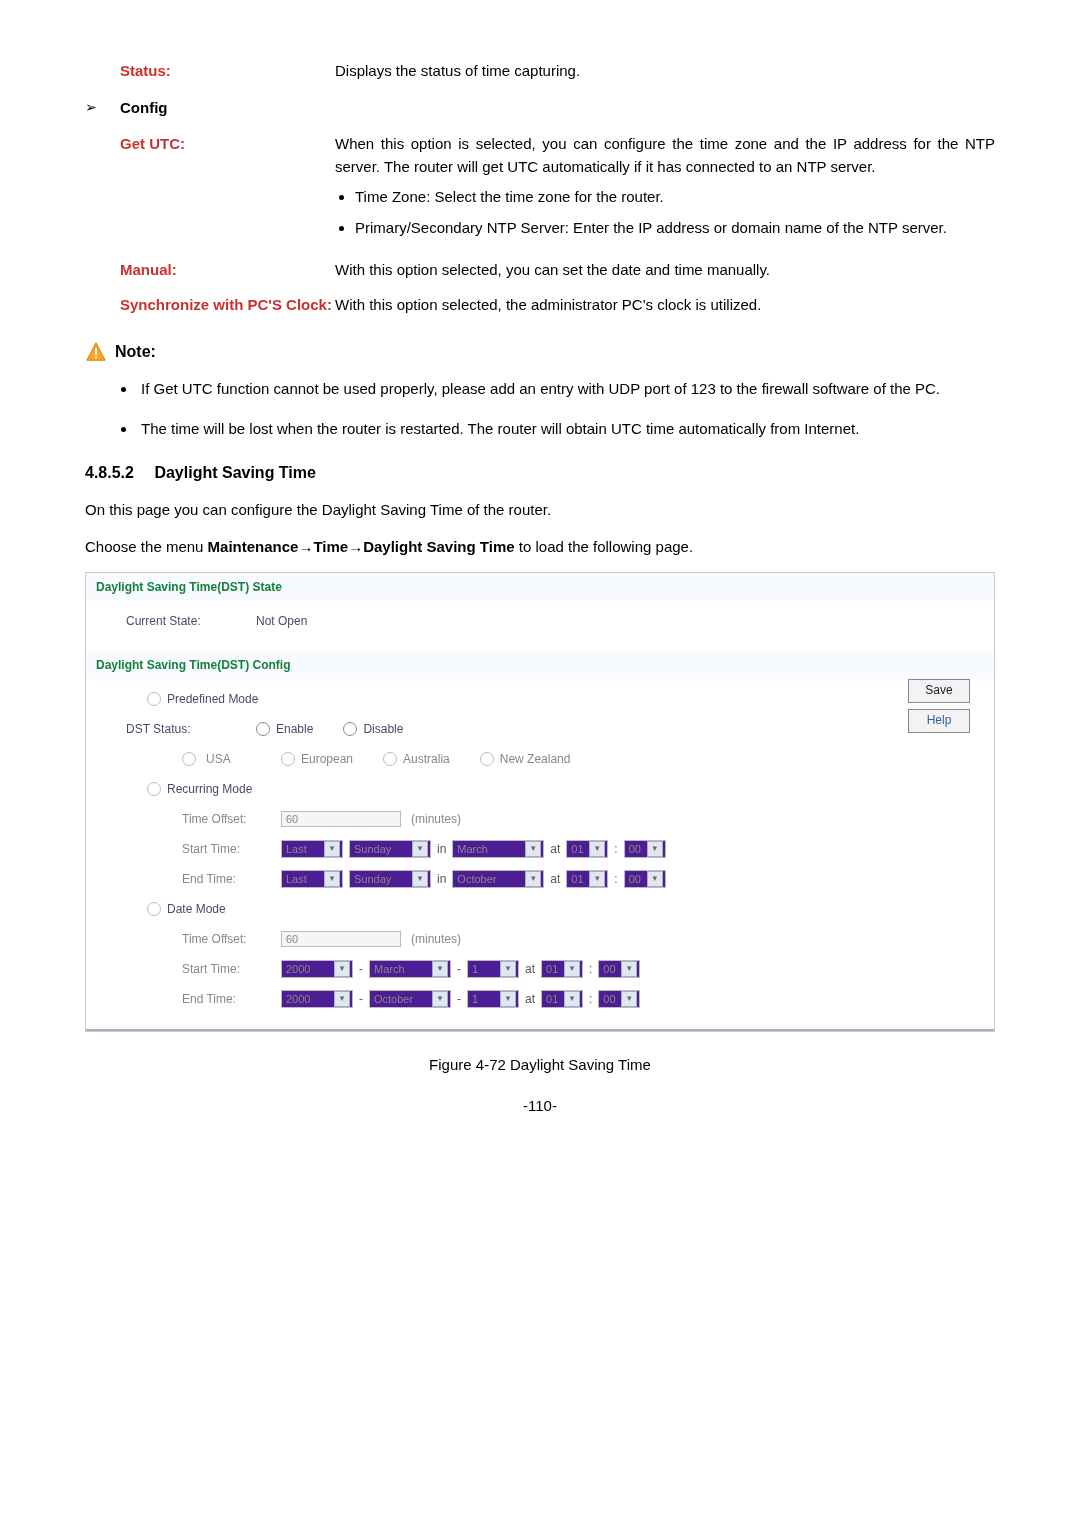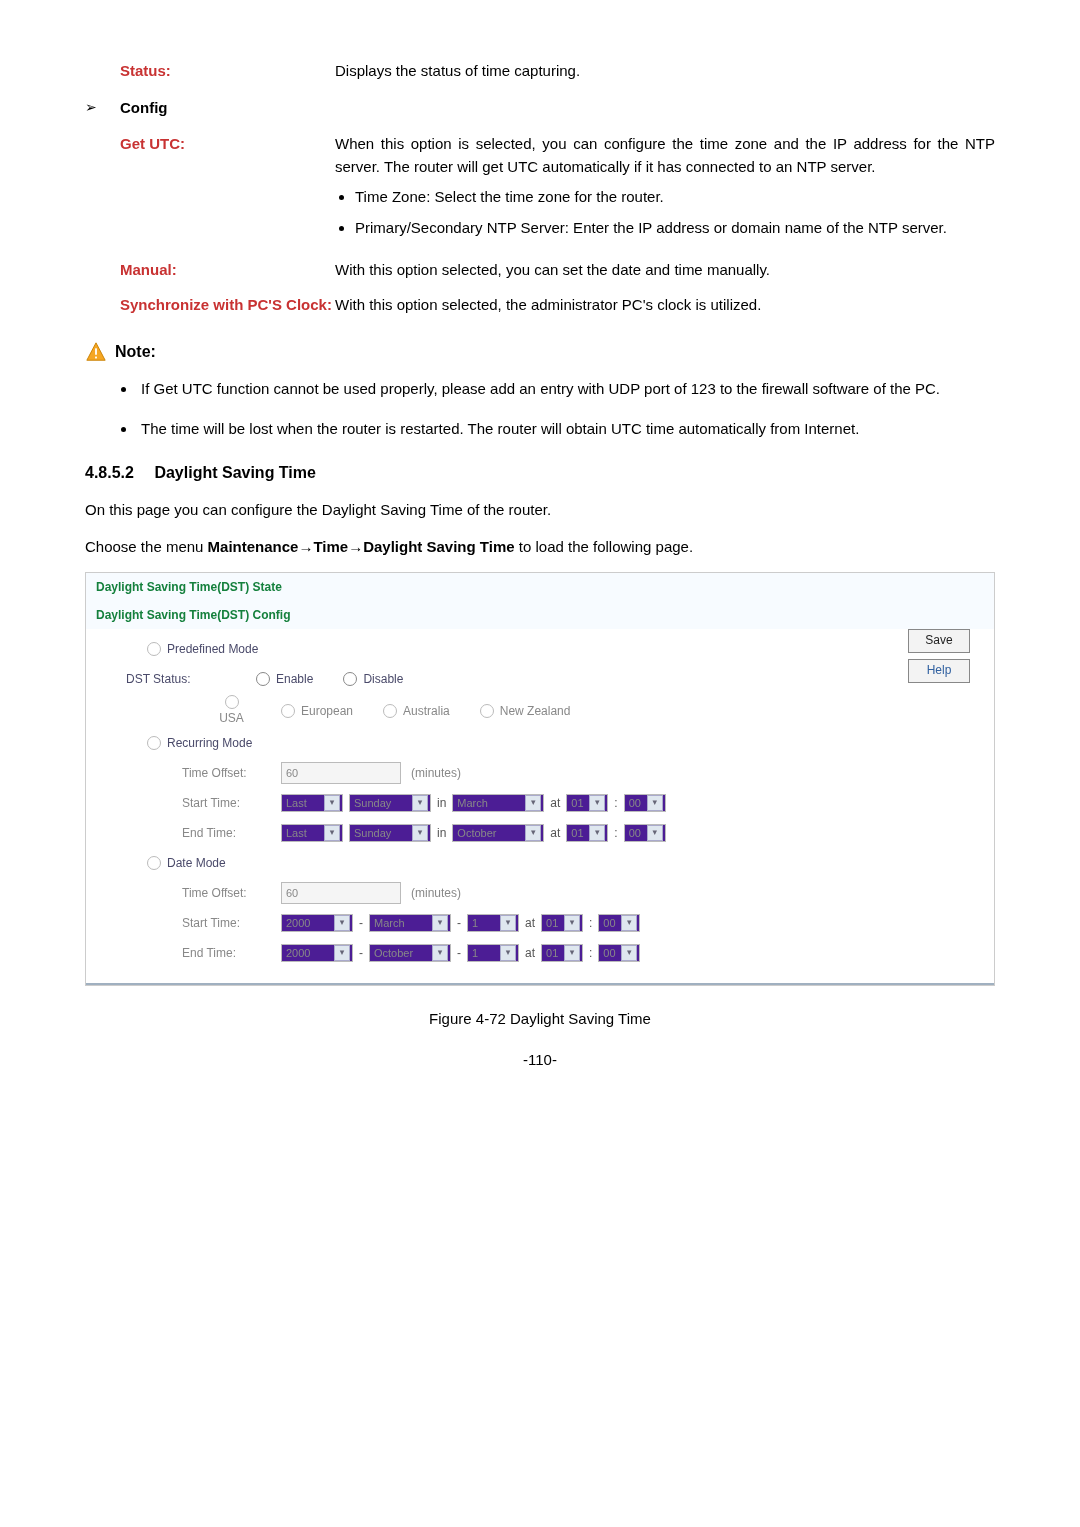--- a/index.html
+++ b/index.html
@@ -120,21 +120,21 @@
   .radio-group-wide { display:flex; align-items:center; gap:10px; }
   .radio-group-wide .grp-item { display:flex; align-items:center; gap:6px; width:auto; margin-right:20px;}
   .sel {
     display:inline-flex; align-items:center; justify-content:space-between;
     border:1px solid #bbb; background:#4c1d95; height:18px; padding:0 2px 0 4px;
     font-size:11px; color:#888; box-sizing:border-box;
   }
   .sel .chev { width:14px; height:14px; background:#dfe7ef; display:flex; align-items:center; justify-content:center; font-size:9px; color:#667; margin-left:4px; border:1px solid #aac;}
   .txtbox {
     display:inline-flex; align-items:center; border:1px solid #bbb; background:#f5f5f5;
-    height:22px; padding:0 4px; font-size:11px; color:#888; box-sizing:border-box;
+    height:16px; padding:0 4px; font-size:11px; color:#888; box-sizing:border-box;
   }
   .btn {
     display:block; width:60px; height:22px; border:1px solid #888; background:#f3f3f3;
     font-size:12px; color:#222; text-align:center; line-height:20px; margin-bottom:6px;
   }
   .btn.help { color:#3060a0; }
   .btn-col { position:absolute; right:24px; top:0; }
   .dst-config-wrap { position:relative; }
   .inline-gap { margin: 0 6px; color:#555; }
   .figure-caption { text-align:center; margin-top:22px; }
@@ -194,20 +194,26 @@
 </div>
 
 <div class="body-text">On this page you can configure the Daylight Saving Time of the router.</div>
 
 <div class="body-text">
   <span>Choose the menu </span><b>Maintenance→Time→Daylight Saving Time</b><span> to load the following page.</span>
 </div>
 
 <div class="dst-panel">
   <div class="dst-section-title">Daylight Saving Time(DST) State</div>
+  <div class="dst-body">
+    <div class="dst-row">
+      <div class="dst-label">Current State:</div>
+      <div>Not Open</div>
+    </div>
+  </div>
   <div class="dst-section-title">Daylight Saving Time(DST) Config</div>
   <div class="dst-body dst-config-wrap">
     <div class="btn-col">
       <div class="btn">Save</div>
       <div class="btn help">Help</div>
     </div>
 
     <div class="dst-row">
       <div class="dst-modelabel">
         <span class="radio-dot disabled">
@@ -226,21 +232,21 @@
         </div>
         <div class="grp-item">
           <span class="radio-dot">
               <span class="checked-inner"></span>
             </span>
           <span>Disable</span>
         </div>
       </div>
     </div>
     <div class="dst-row">
-      <div class="dst-sublabel" style="display:flex;align-items:center;gap:0;padding-left:56px;flex-direction:column;">
+      <div class="dst-sublabel" style="display:flex;align-items:center;gap:10px;padding-left:56px;">
         <span class="radio-dot disabled"></span>
         <span style="color:#888">USA</span>
       </div>
       <div class="radio-group-wide" style="color:#888">
         <div class="grp-item">
             <span class="radio-dot disabled">
               <span class="checked-inner" style="background:#ccc"></span>
             </span>
             <span>European</span>
           </div>

